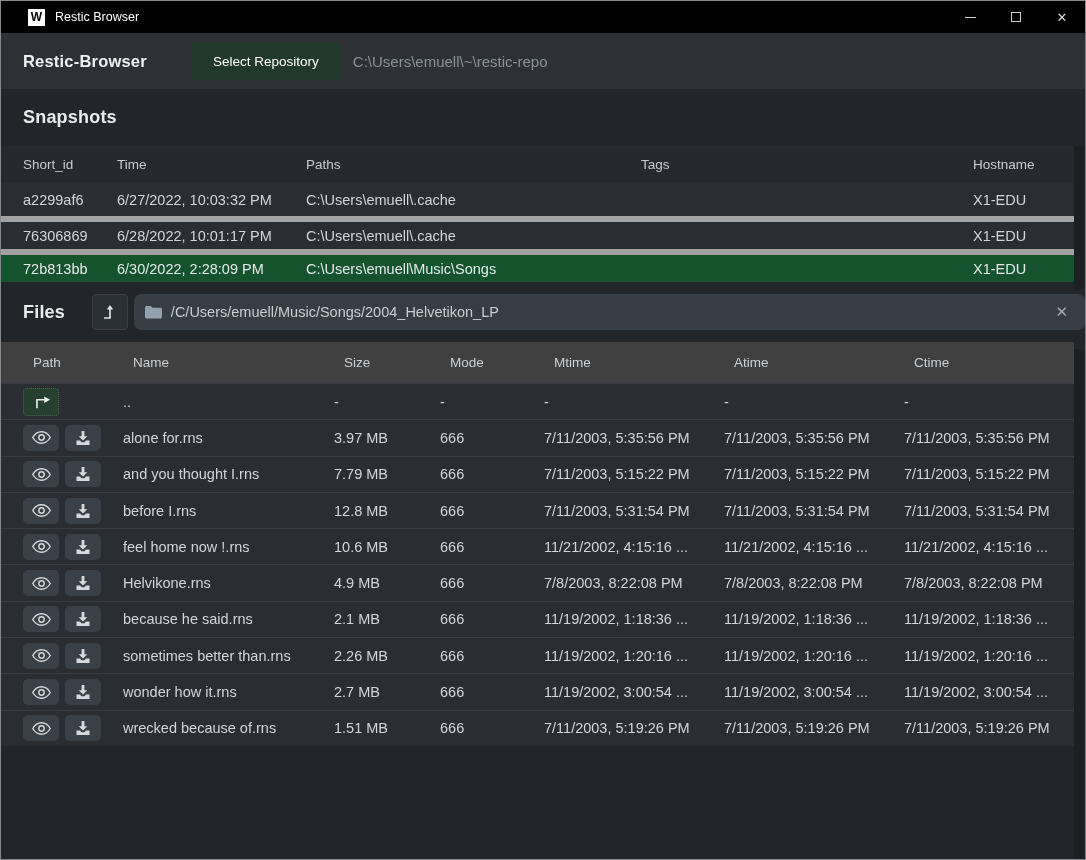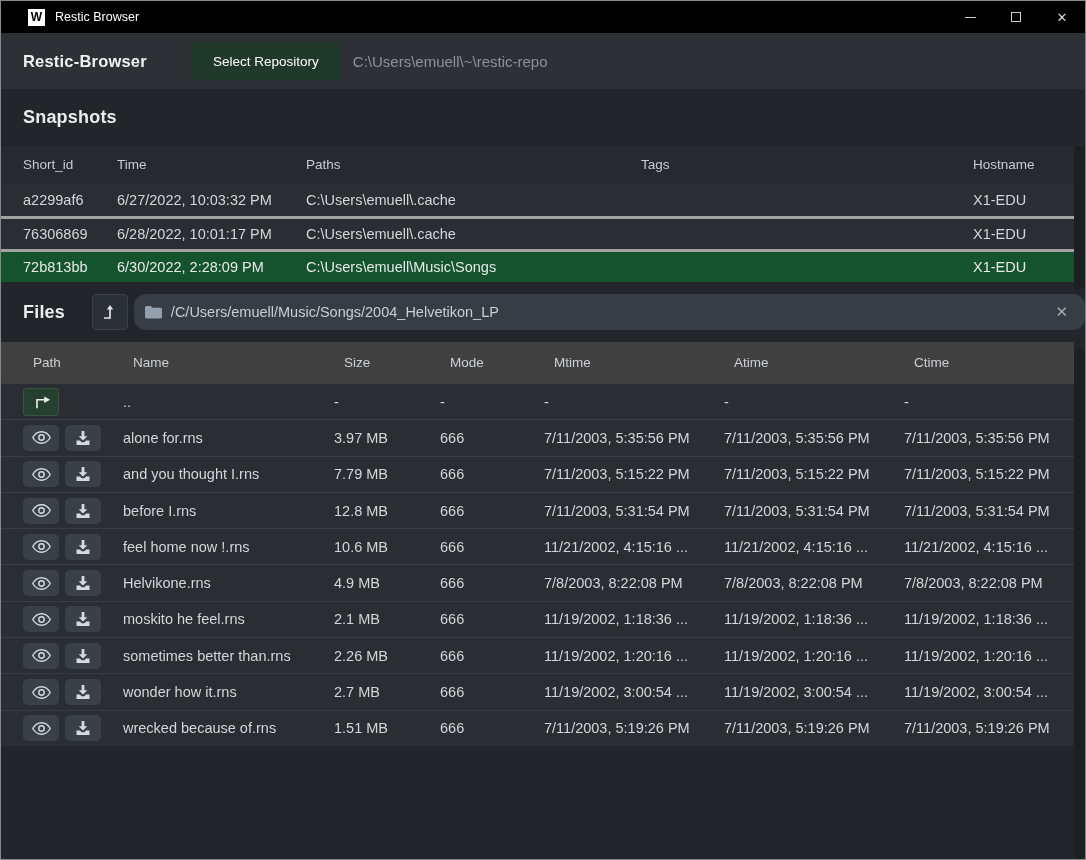--- a/index.html
+++ b/index.html
@@ -39,35 +39,35 @@
   
   .snap-header {
     width:1073px; height:37px; background:#26292e;
     display:grid; grid-template-columns:94px 189px 335px 332px 1fr;
     align-items:center; padding-left:22px; color:#c6cbd0; font-size:13.5px;
   }
   .snap-row {
     width:1073px; height:33px; background:#2a2d32;
     display:grid; grid-template-columns:94px 189px 335px 332px 1fr;
     align-items:center; padding-left:22px; font-size:14.5px; color:#d2d6da;
-    border-top:3px solid #a3a3a3; cursor:pointer;
+    border-top:6px solid #a3a3a3; cursor:pointer;
   }
   .snap-row:first-child { border-top:none; }
   .snap-row.selected { background:#14532d; color:#e6eae8; }
   .cell { white-space:nowrap; overflow:hidden; }
   
   .files-bar { height:60px; display:flex; align-items:center; background:#222529; }
   .levelup-btn {
     margin-left:27px; width:36px; height:36px; background:#2b3036;
     border:1px solid #3a4046; border-radius:4px; display:flex;
     align-items:center; justify-content:center; cursor:pointer; padding:0;
   }
   .path-field {
     margin-left:6px; width:956px; height:36px; background:#373d44;
-    border-radius:12px; display:flex; align-items:center;
+    border-radius:7px; display:flex; align-items:center;
   }
   .folder-wrap { margin-left:11px; display:flex; }
   .path-text { margin-left:9px; font-size:14.5px; color:#c9ced2; flex:1; white-space:nowrap; overflow:hidden; }
   .clear-btn { margin-right:13px; color:#a7adb3; font-size:15px; cursor:pointer; padding:2px 4px; }
   
   .file-header {
     width:1073px; height:41px; background:#404040;
     display:grid; grid-template-columns:100px 211px 106px 104px 180px 180px 1fr;
     align-items:center; padding-left:32px; color:#cbd0d5; font-size:13.5px;
   }
@@ -343,21 +343,21 @@
           </button>
           <button class="icon-btn">
             <span style="display: flex;">
               <svg width="16" height="16" viewBox="0 0 16 16" fill="#d7dadd">
                 <path d="M6.6 1h2.8v5.2h2.9L8 10.4 3.7 6.2h2.9z"></path>
                 <path d="M1.5 10.6h3.5l1.5 1.6h3l1.5-1.6h3.5V15h-13z"></path>
               </svg>
             </span>
           </button>
         </div>
-        <div class="cell">moskito he feel.rns</div>
+        <div class="cell">because he said.rns</div>
         <div class="cell">2.1 MB</div>
         <div class="cell">666</div>
         <div class="cell">11/19/2002, 1:18:36 ...</div>
         <div class="cell">11/19/2002, 1:18:36 ...</div>
         <div class="cell">11/19/2002, 1:18:36 ...</div>
       </div>
       <div class="file-row">
         <div class="row-actions">
           <button class="icon-btn">
             <span style="display: flex;">

